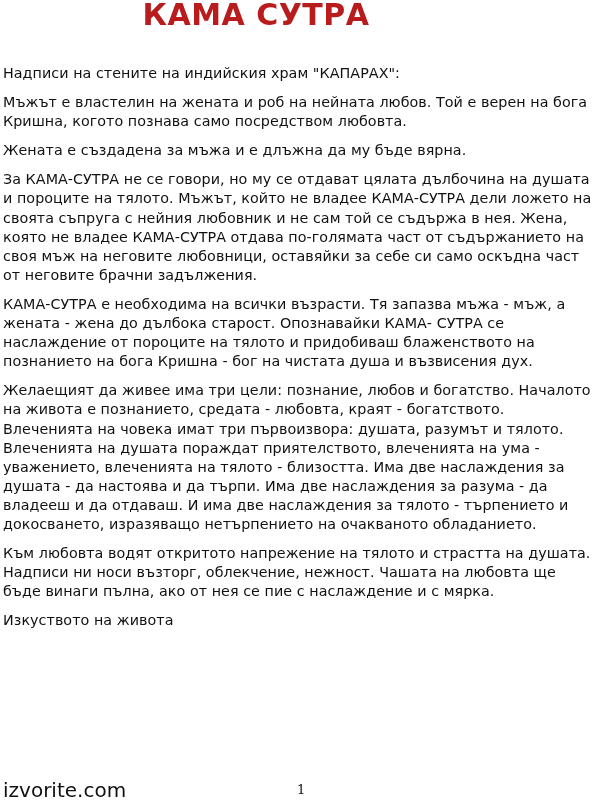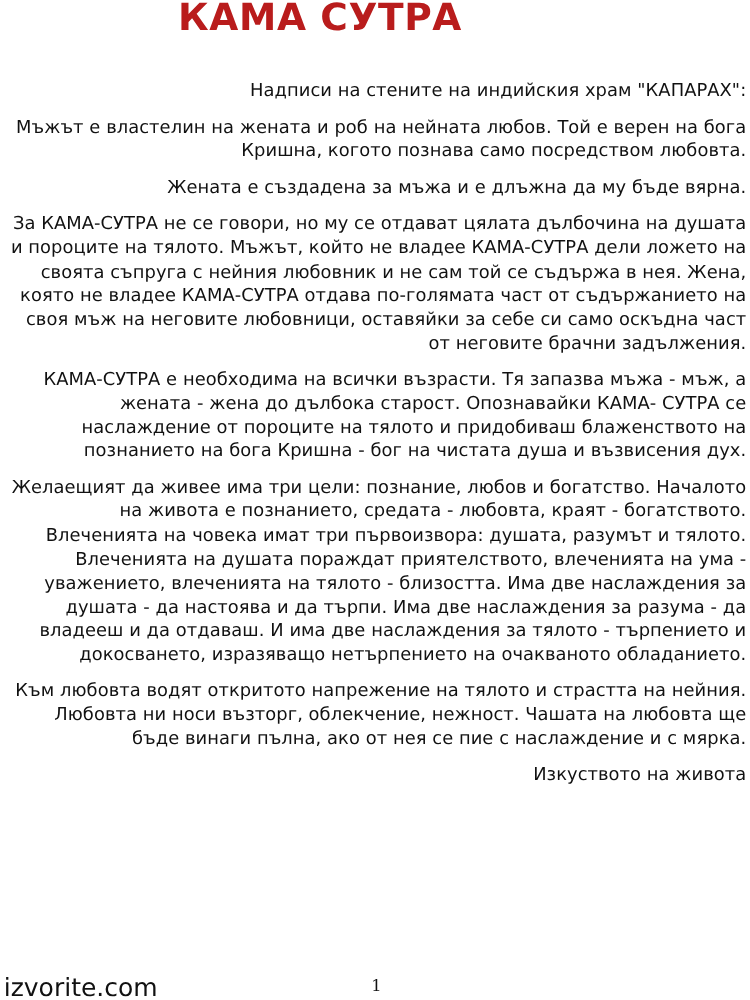--- a/index.html
+++ b/index.html
@@ -16,21 +16,21 @@
       font-size: 30px; line-height: 30px;
       letter-spacing: 0.5px;
       color: #b91c1c;
       margin-left: 12px;
     }
     .content {
       position: absolute; top: 64px; left: 3px; width: 594px;
       font-size: 14.3px; line-height: 19.1px;
       letter-spacing: 0.05px;
     }
-    .content p { margin: 0 0 10px 0; text-align: right; }
+    .content p { margin: 0 0 10px 0; }
     .content p.tight { margin-bottom: 0; }
     .footer-site {
       position: absolute; left: 3px; top: 782px;
       font-size: 20px; line-height: 16px;
     }
     .footer-page {
       position: absolute; left: 297px; top: 782px;
       font-family: "DejaVu Serif", serif;
       font-size: 13px; line-height: 16px;
     }
@@ -40,18 +40,18 @@
 
 <div class="title">КАМА СУТРА</div>
 
 <div class="content">
   <p>Надписи на стените на индийския храм "КАПАРАХ":</p>
   <p>Мъжът е властелин на жената и роб на нейната любов. Той е верен на бога Кришна, когото познава само посредством любовта.</p>
   <p>Жената е създадена за мъжа и е длъжна да му бъде вярна.</p>
   <p>За КАМА-СУТРА не се говори, но му се отдават цялата дълбочина на душата и пороците на тялото. Мъжът, който не владее КАМА-СУТРА дели ложето на своята съпруга с нейния любовник и не сам той се съдържа в нея. Жена, която не владее КАМА-СУТРА отдава по-голямата част от съдържанието на своя мъж на неговите любовници, оставяйки за себе си само оскъдна част от неговите брачни задължения.</p>
   <p>КАМА-СУТРА е необходима на всички възрасти. Тя запазва мъжа - мъж, а жената - жена до дълбока старост. Опознавайки КАМА- СУТРА се наслаждение от пороците на тялото и придобиваш блаженството на познанието на бога Кришна - бог на чистата душа и възвисения дух.</p>
   <p>Желаещият да живее има три цели: познание, любов и богатство. Началото на живота е познанието, средата - любовта, краят - богатството. Влеченията на човека имат три първоизвора: душата, разумът и тялото. Влеченията на душата пораждат приятелството, влеченията на ума - уважението, влеченията на тялото - близостта. Има две наслаждения за душата - да настоява и да търпи. Има две наслаждения за разума - да владееш и да отдаваш. И има две наслаждения за тялото - търпението и докосването, изразяващо нетърпението на очакваното обладанието.</p>
-  <p>Към любовта водят откритото напрежение на тялото и страстта на нейния. Любовта ни носи възторг, облекчение, нежност. Чашата на любовта ще бъде винаги пълна, ако от нея се пие с наслаждение и с мярка.</p>
+  <p>Към любовта водят откритото напрежение на тялото и страстта на душата. Надписи ни носи възторг, облекчение, нежност. Чашата на любовта ще бъде винаги пълна, ако от нея се пие с наслаждение и с мярка.</p>
   <p class="tight">Изкуството на живота</p>
 </div>
 
 <div class="footer-site">izvorite.com</div>
 <div class="footer-page">1</div>
 
 </body></html>

